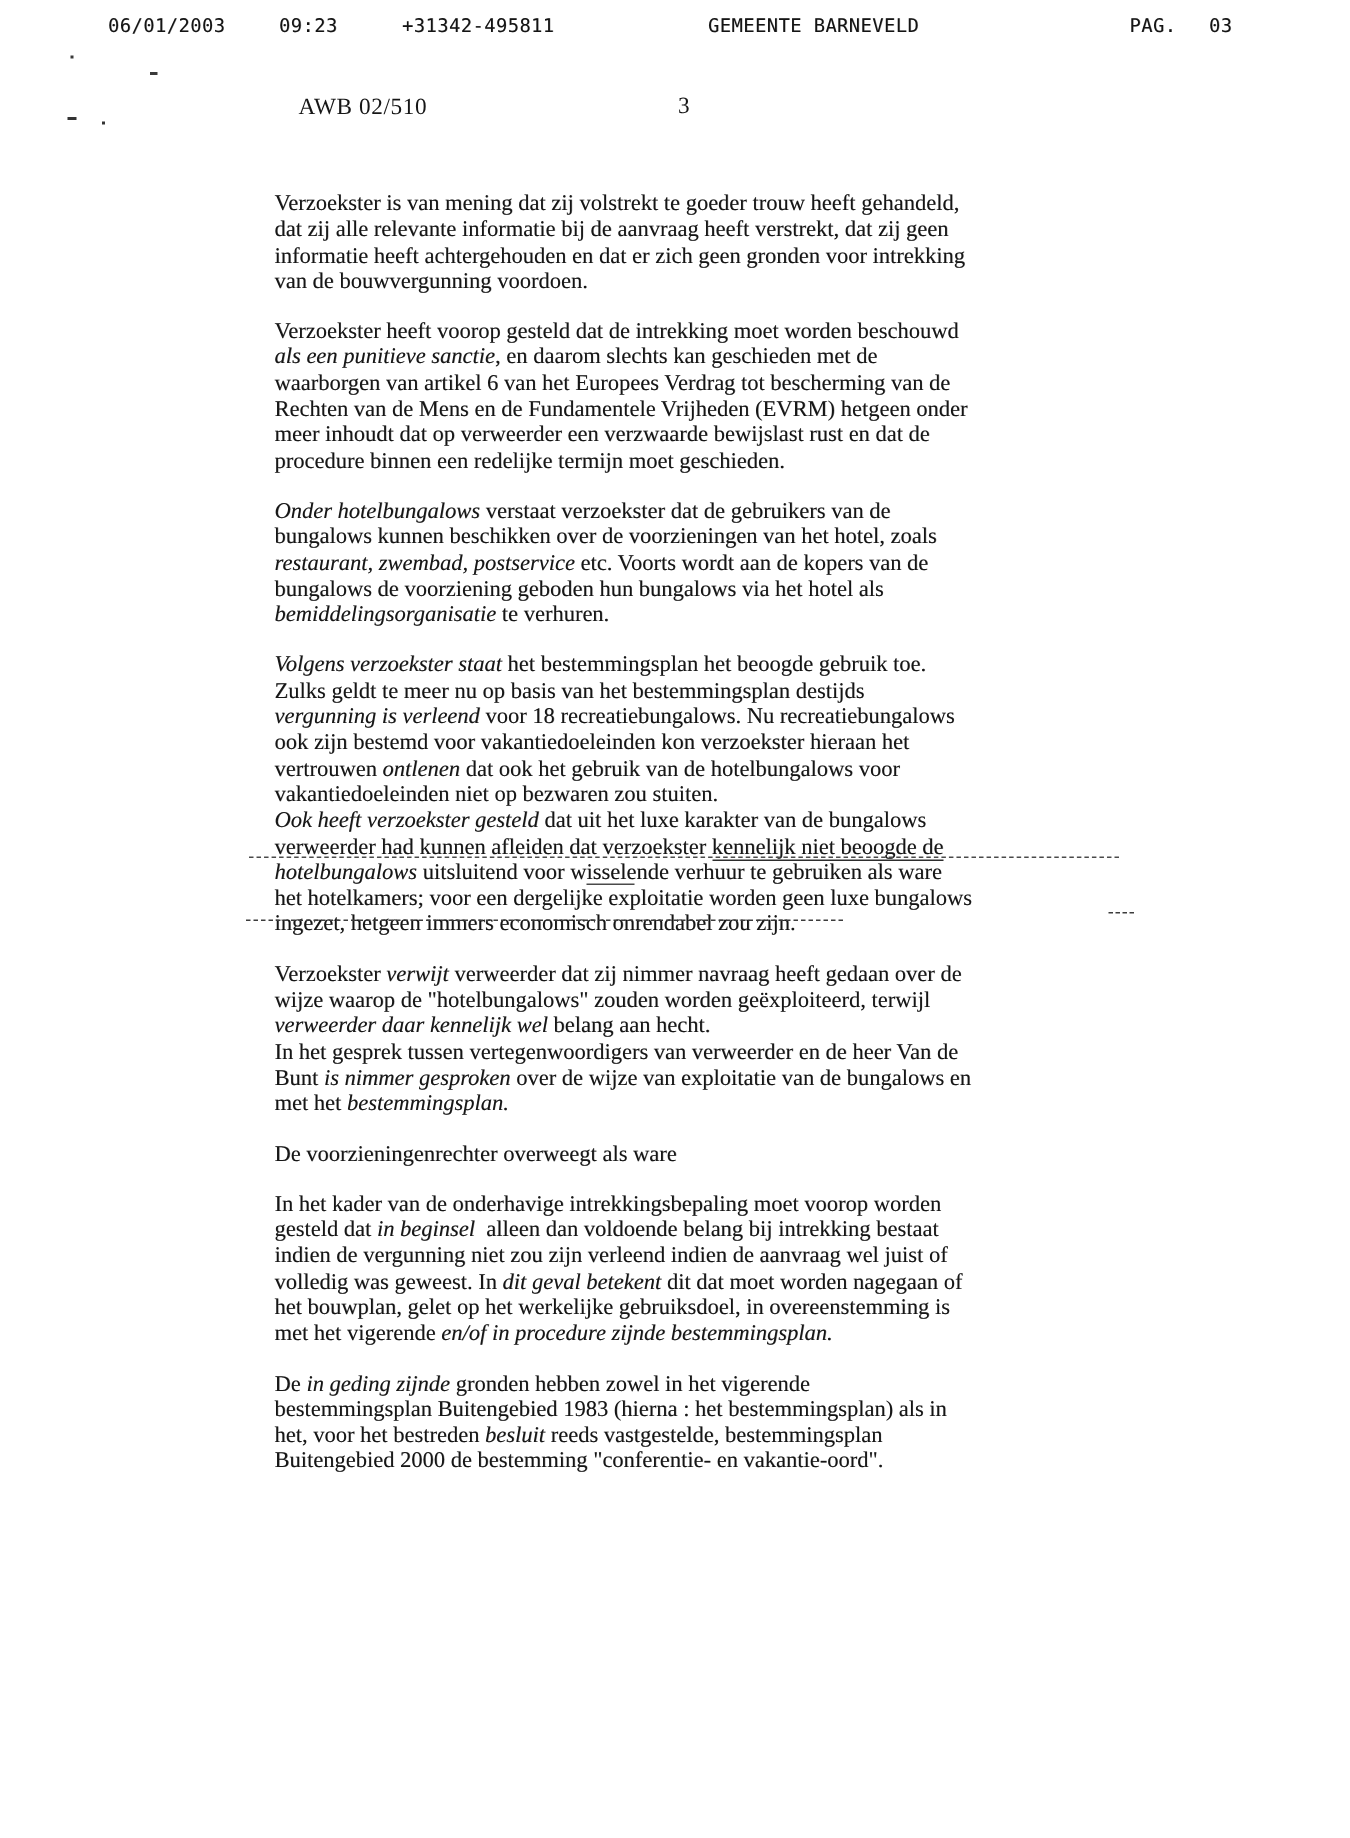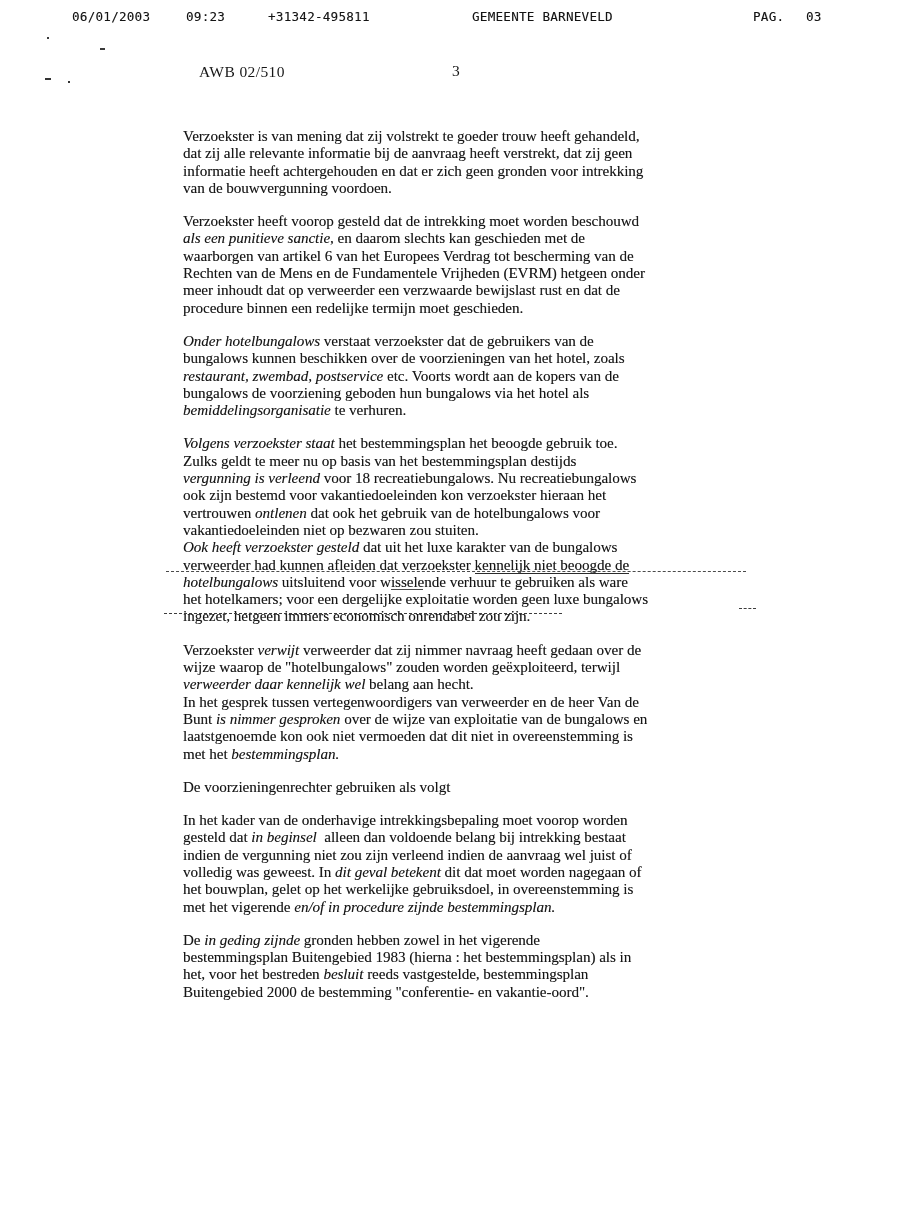--- a/index.html
+++ b/index.html
@@ -101,25 +101,24 @@
       <div class="line"><span class="i">hotelbungalows</span><span> uitsluitend voor wisselende verhuur te gebruiken als ware</span></div>
       <div class="line"><span>het hotelkamers; voor een dergelijke exploitatie worden geen luxe bungalows</span></div>
       <div class="line"><span>ingezet, hetgeen immers economisch onrendabel zou zijn.</span></div>
     </div>
     <div class="para">
       <div class="line"><span>Verzoekster </span><span class="i">verwijt</span><span> verweerder dat zij nimmer navraag heeft gedaan over de</span></div>
       <div class="line"><span>wijze waarop de "hotelbungalows" zouden worden geëxploiteerd, terwijl</span></div>
       <div class="line"><span class="i">verweerder daar kennelijk wel</span><span> belang aan hecht.</span></div>
       <div class="line"><span>In het gesprek tussen vertegenwoordigers van verweerder en de heer Van de</span></div>
       <div class="line"><span>Bunt </span><span class="i">is nimmer gesproken</span><span> over de wijze van exploitatie van de bungalows en</span></div>
-      <div class="line"><span>laatstgenoemde kon ook niet vermoeden dat dit niet in overeenstemming is</span></div>
       <div class="line"><span>met het </span><span class="i">bestemmingsplan.</span></div>
     </div>
     <div class="para">
-      <div class="line"><span>De voorzieningenrechter gebruiken als volgt</span></div>
+      <div class="line"><span>De voorzieningenrechter overweegt als ware</span></div>
     </div>
     <div class="para">
       <div class="line"><span>In het kader van de onderhavige intrekkingsbepaling moet voorop worden</span></div>
       <div class="line"><span>gesteld dat </span><span class="i">in beginsel</span><span>  alleen dan voldoende belang bij intrekking bestaat</span></div>
       <div class="line"><span>indien de vergunning niet zou zijn verleend indien de aanvraag wel juist of</span></div>
       <div class="line"><span>volledig was geweest. In </span><span class="i">dit geval betekent</span><span> dit dat moet worden nagegaan of</span></div>
       <div class="line"><span>het bouwplan, gelet op het werkelijke gebruiksdoel, in overeenstemming is</span></div>
       <div class="line"><span>met het vigerende </span><span class="i">en/of in procedure zijnde bestemmingsplan.</span></div>
     </div>
     <div class="para">

